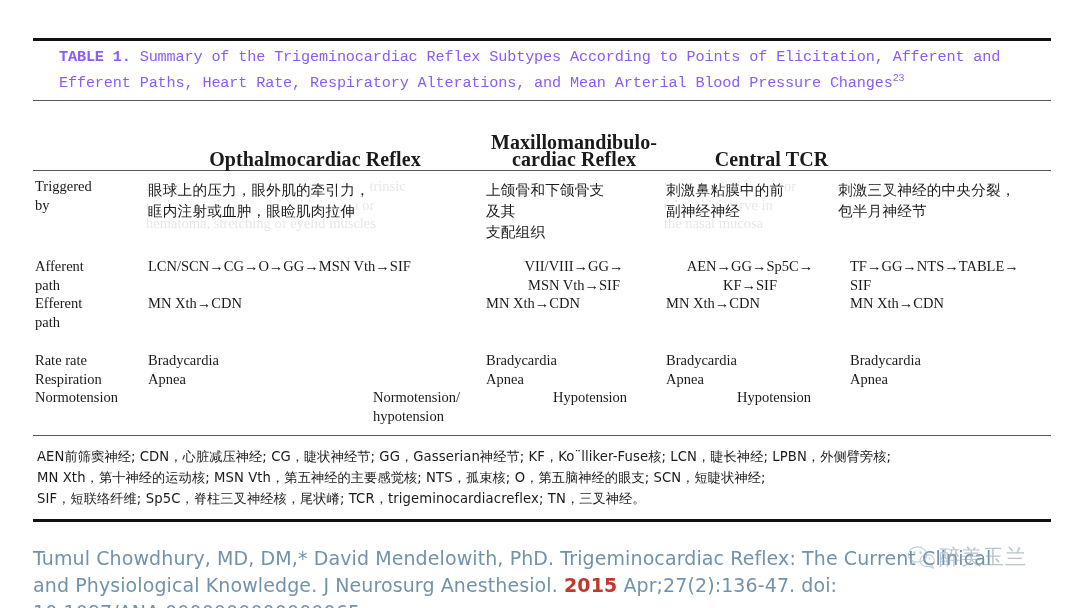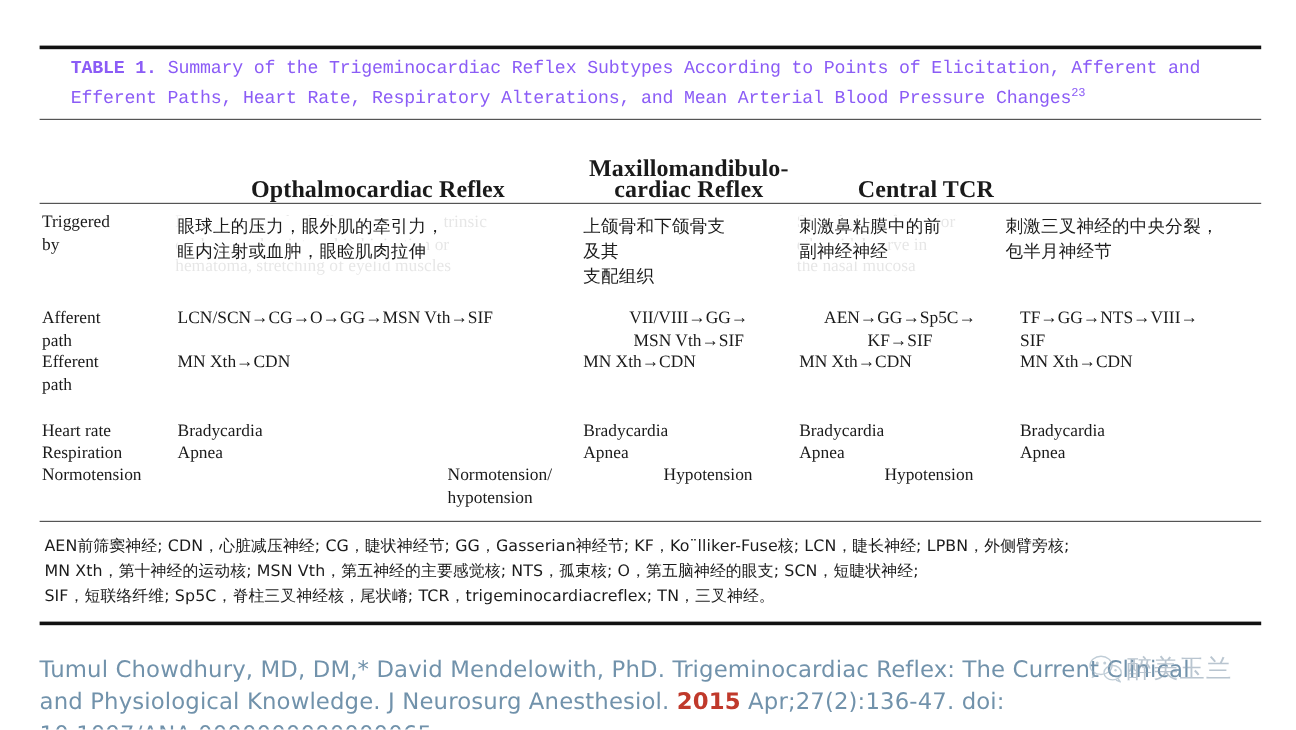--- a/index.html
+++ b/index.html
@@ -260,35 +260,35 @@
     </div>
 
     <div class="trow" style="padding-top:8px;">
       <div class="cell c-stub stub-cell">Afferent
   path</div>
       <div class="cell c-ocr cell-left arrowline">LCN/SCN→CG→O→GG→MSN Vth→SIF</div>
       <div class="cell c-mmc cell-center" style="white-space:pre-line;">VII/VIII→GG→
 MSN Vth→SIF</div>
       <div class="cell c-dive cell-center" style="white-space:pre-line;">AEN→GG→Sp5C→
 KF→SIF</div>
-      <div class="cell c-ctcr cell-left" style="white-space:pre-line;padding-left:14px;">TF→GG→NTS→VIII→
+      <div class="cell c-ctcr cell-left" style="white-space:pre-line;padding-left:14px;">TF→GG→NTS→TABLE→
 SIF</div>
     </div>
 
     <div class="trow">
       <div class="cell c-stub stub-cell">Efferent
   path</div>
       <div class="cell c-ocr cell-left">MN Xth→CDN</div>
       <div class="cell c-mmc cell-left">MN Xth→CDN</div>
       <div class="cell c-dive cell-left">MN Xth→CDN</div>
       <div class="cell c-ctcr cell-left" style="padding-left:14px;">MN Xth→CDN</div>
     </div>
 
     <div class="trow" style="padding-top:20px;">
-      <div class="cell c-stub stub-cell">Heart rate</div>
+      <div class="cell c-stub stub-cell">Rate rate</div>
       <div class="cell c-ocr cell-left">Bradycardia</div>
       <div class="cell c-mmc cell-left">Bradycardia</div>
       <div class="cell c-dive cell-left">Bradycardia</div>
       <div class="cell c-ctcr cell-left" style="padding-left:14px;">Bradycardia</div>
     </div>
 
     <div class="trow">
       <div class="cell c-stub stub-cell">Respiration</div>
       <div class="cell c-ocr cell-left">Apnea</div>
       <div class="cell c-mmc cell-left">Apnea</div>

